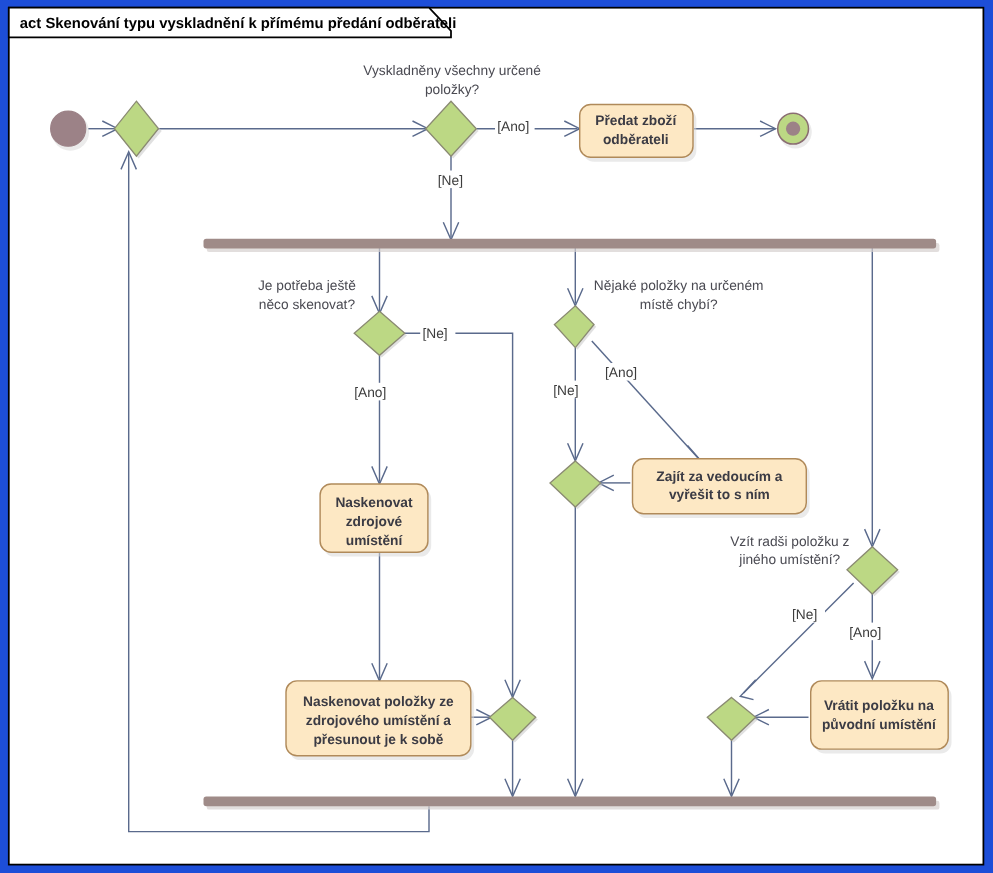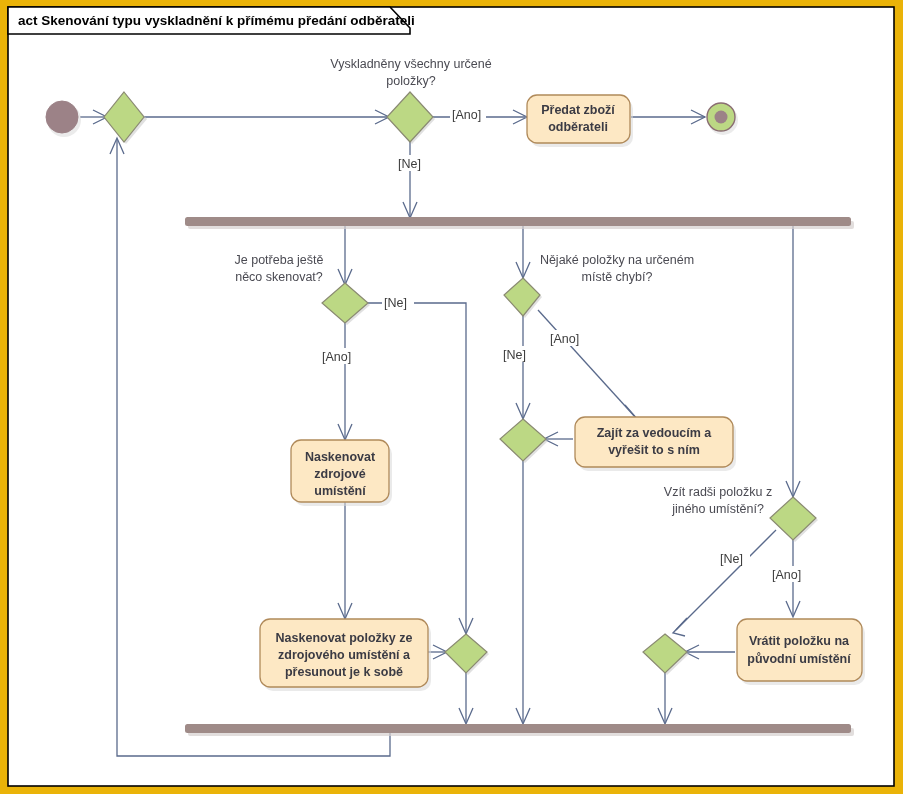--- a/index.html
+++ b/index.html
@@ -5,21 +5,21 @@
   html, body {
     margin: 0;
     padding: 0;
     background: #ffffff;
     font-family: "Liberation Sans", sans-serif;
   }
   #stage {
     position: relative;
     width: 903px;
     height: 794px;
-    background: #eab308;
+    background: #1d4ed8;
     overflow: hidden;
   }
   svg#diagram {
     display: block;
     width: 903px;
     height: 794px;
   }
   .frame-rect {
     fill: #ffffff;
     stroke: #000000;

